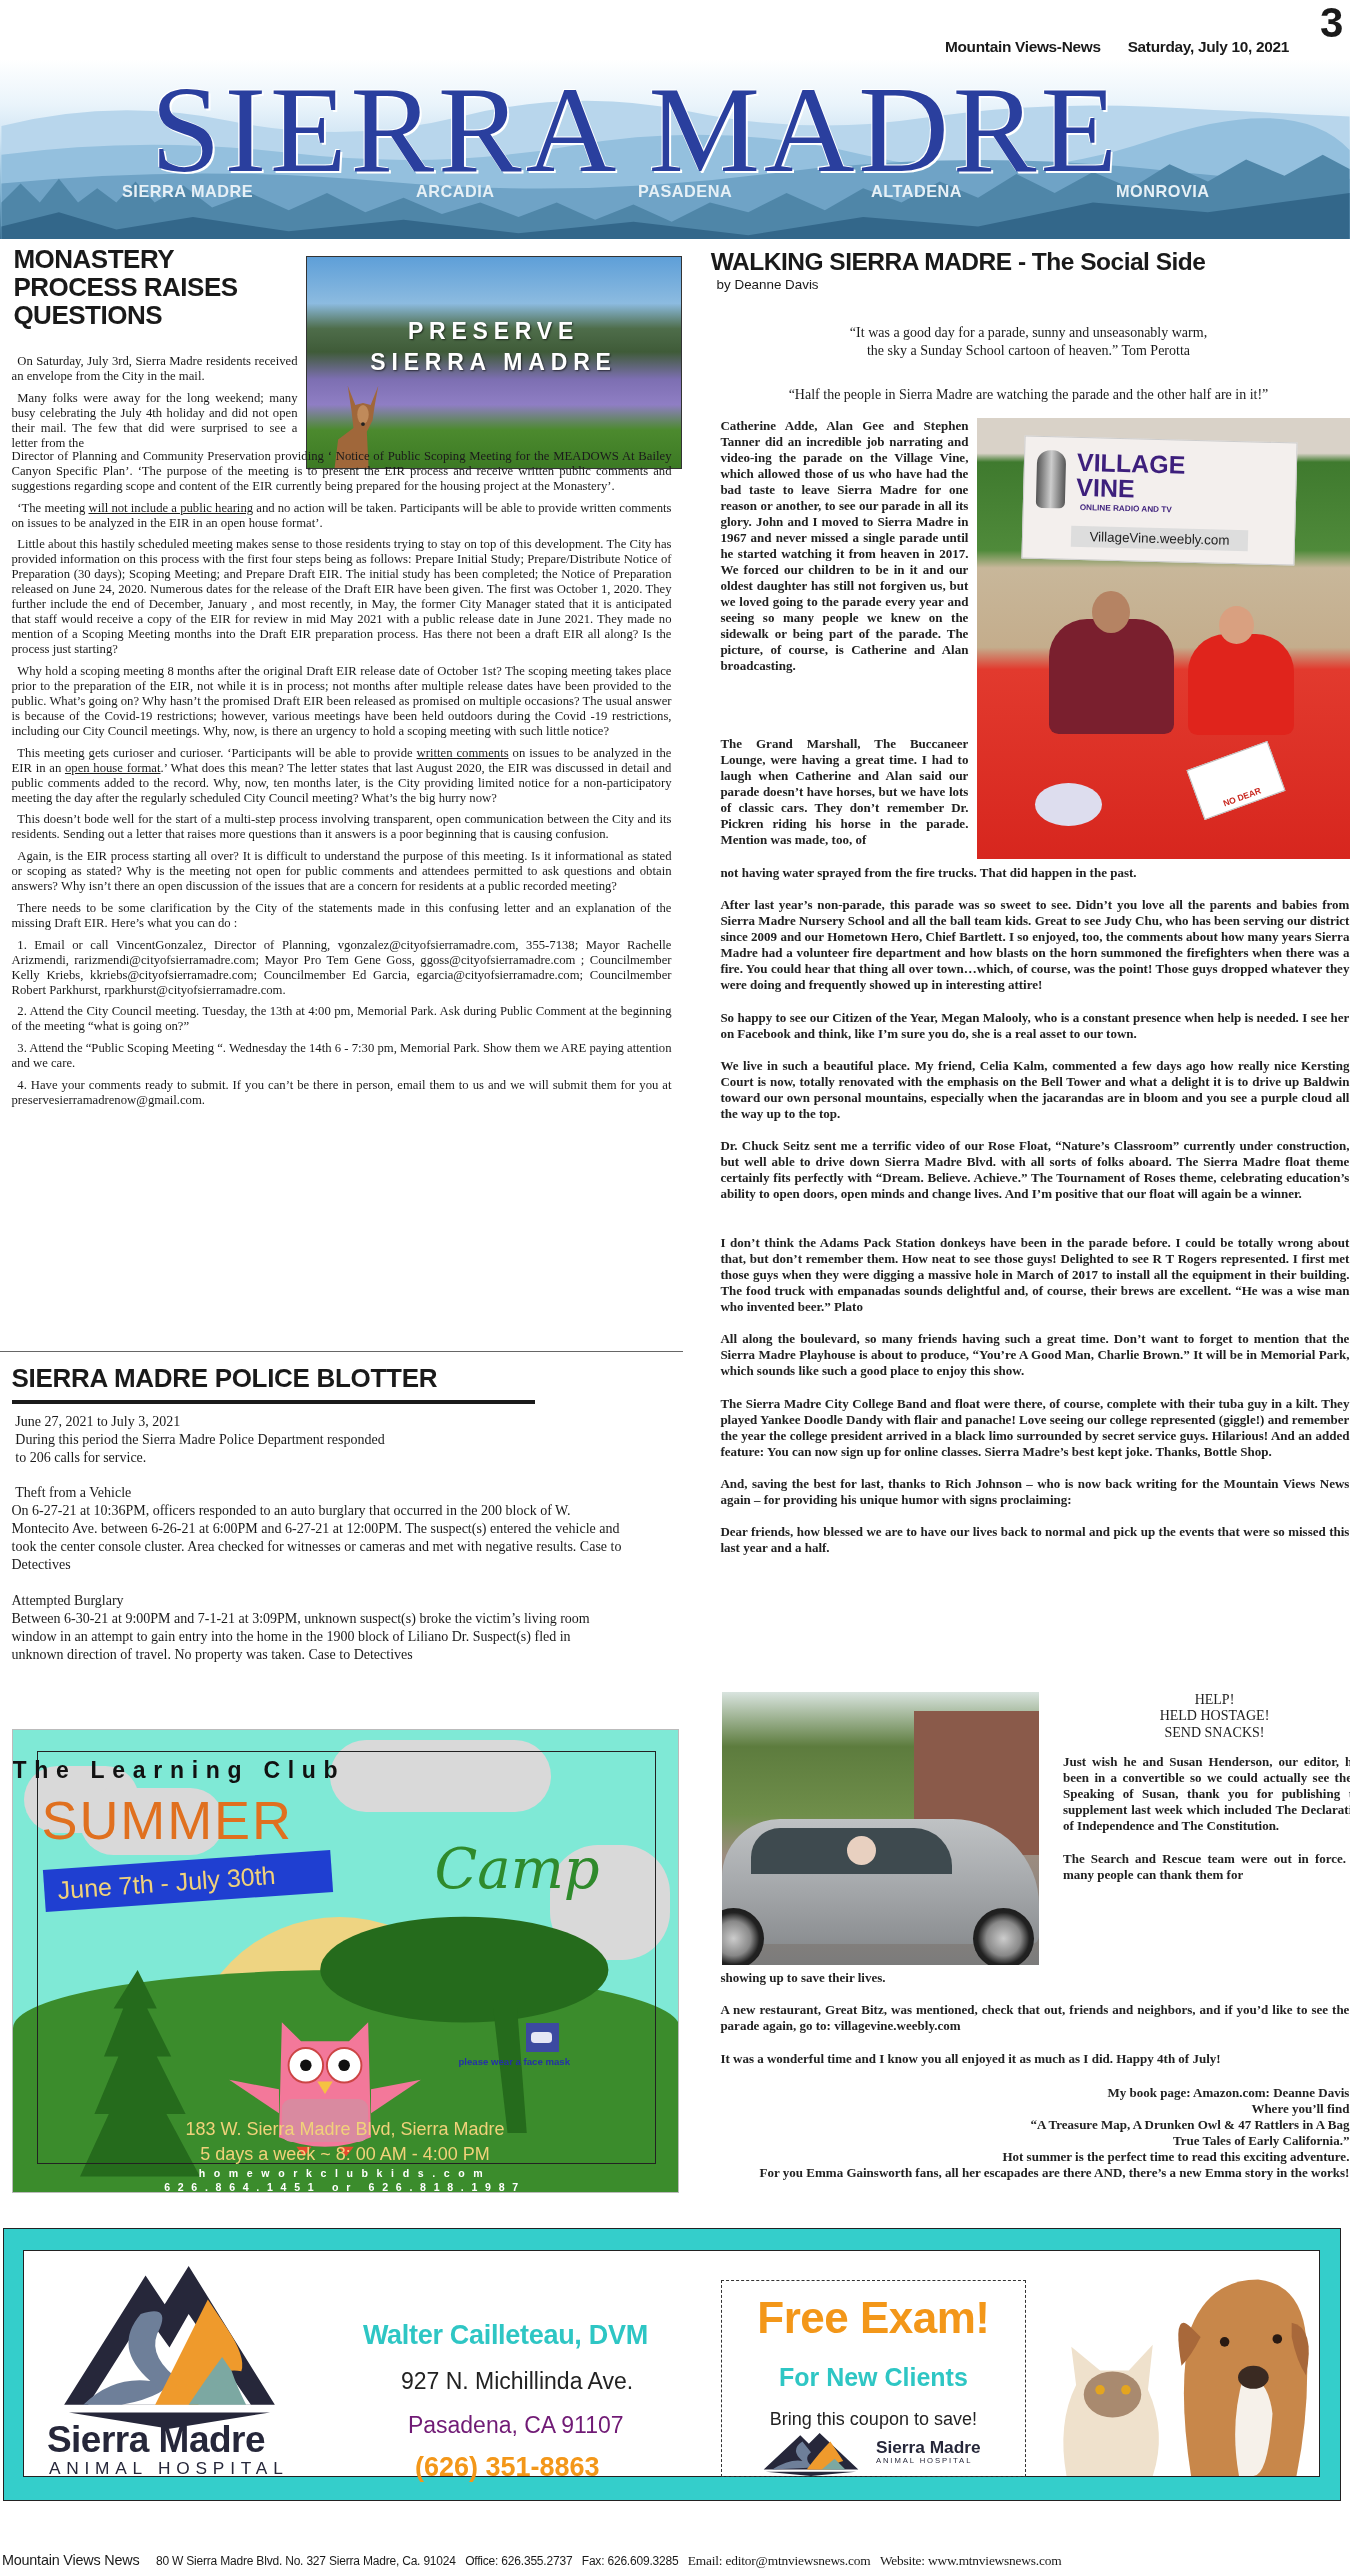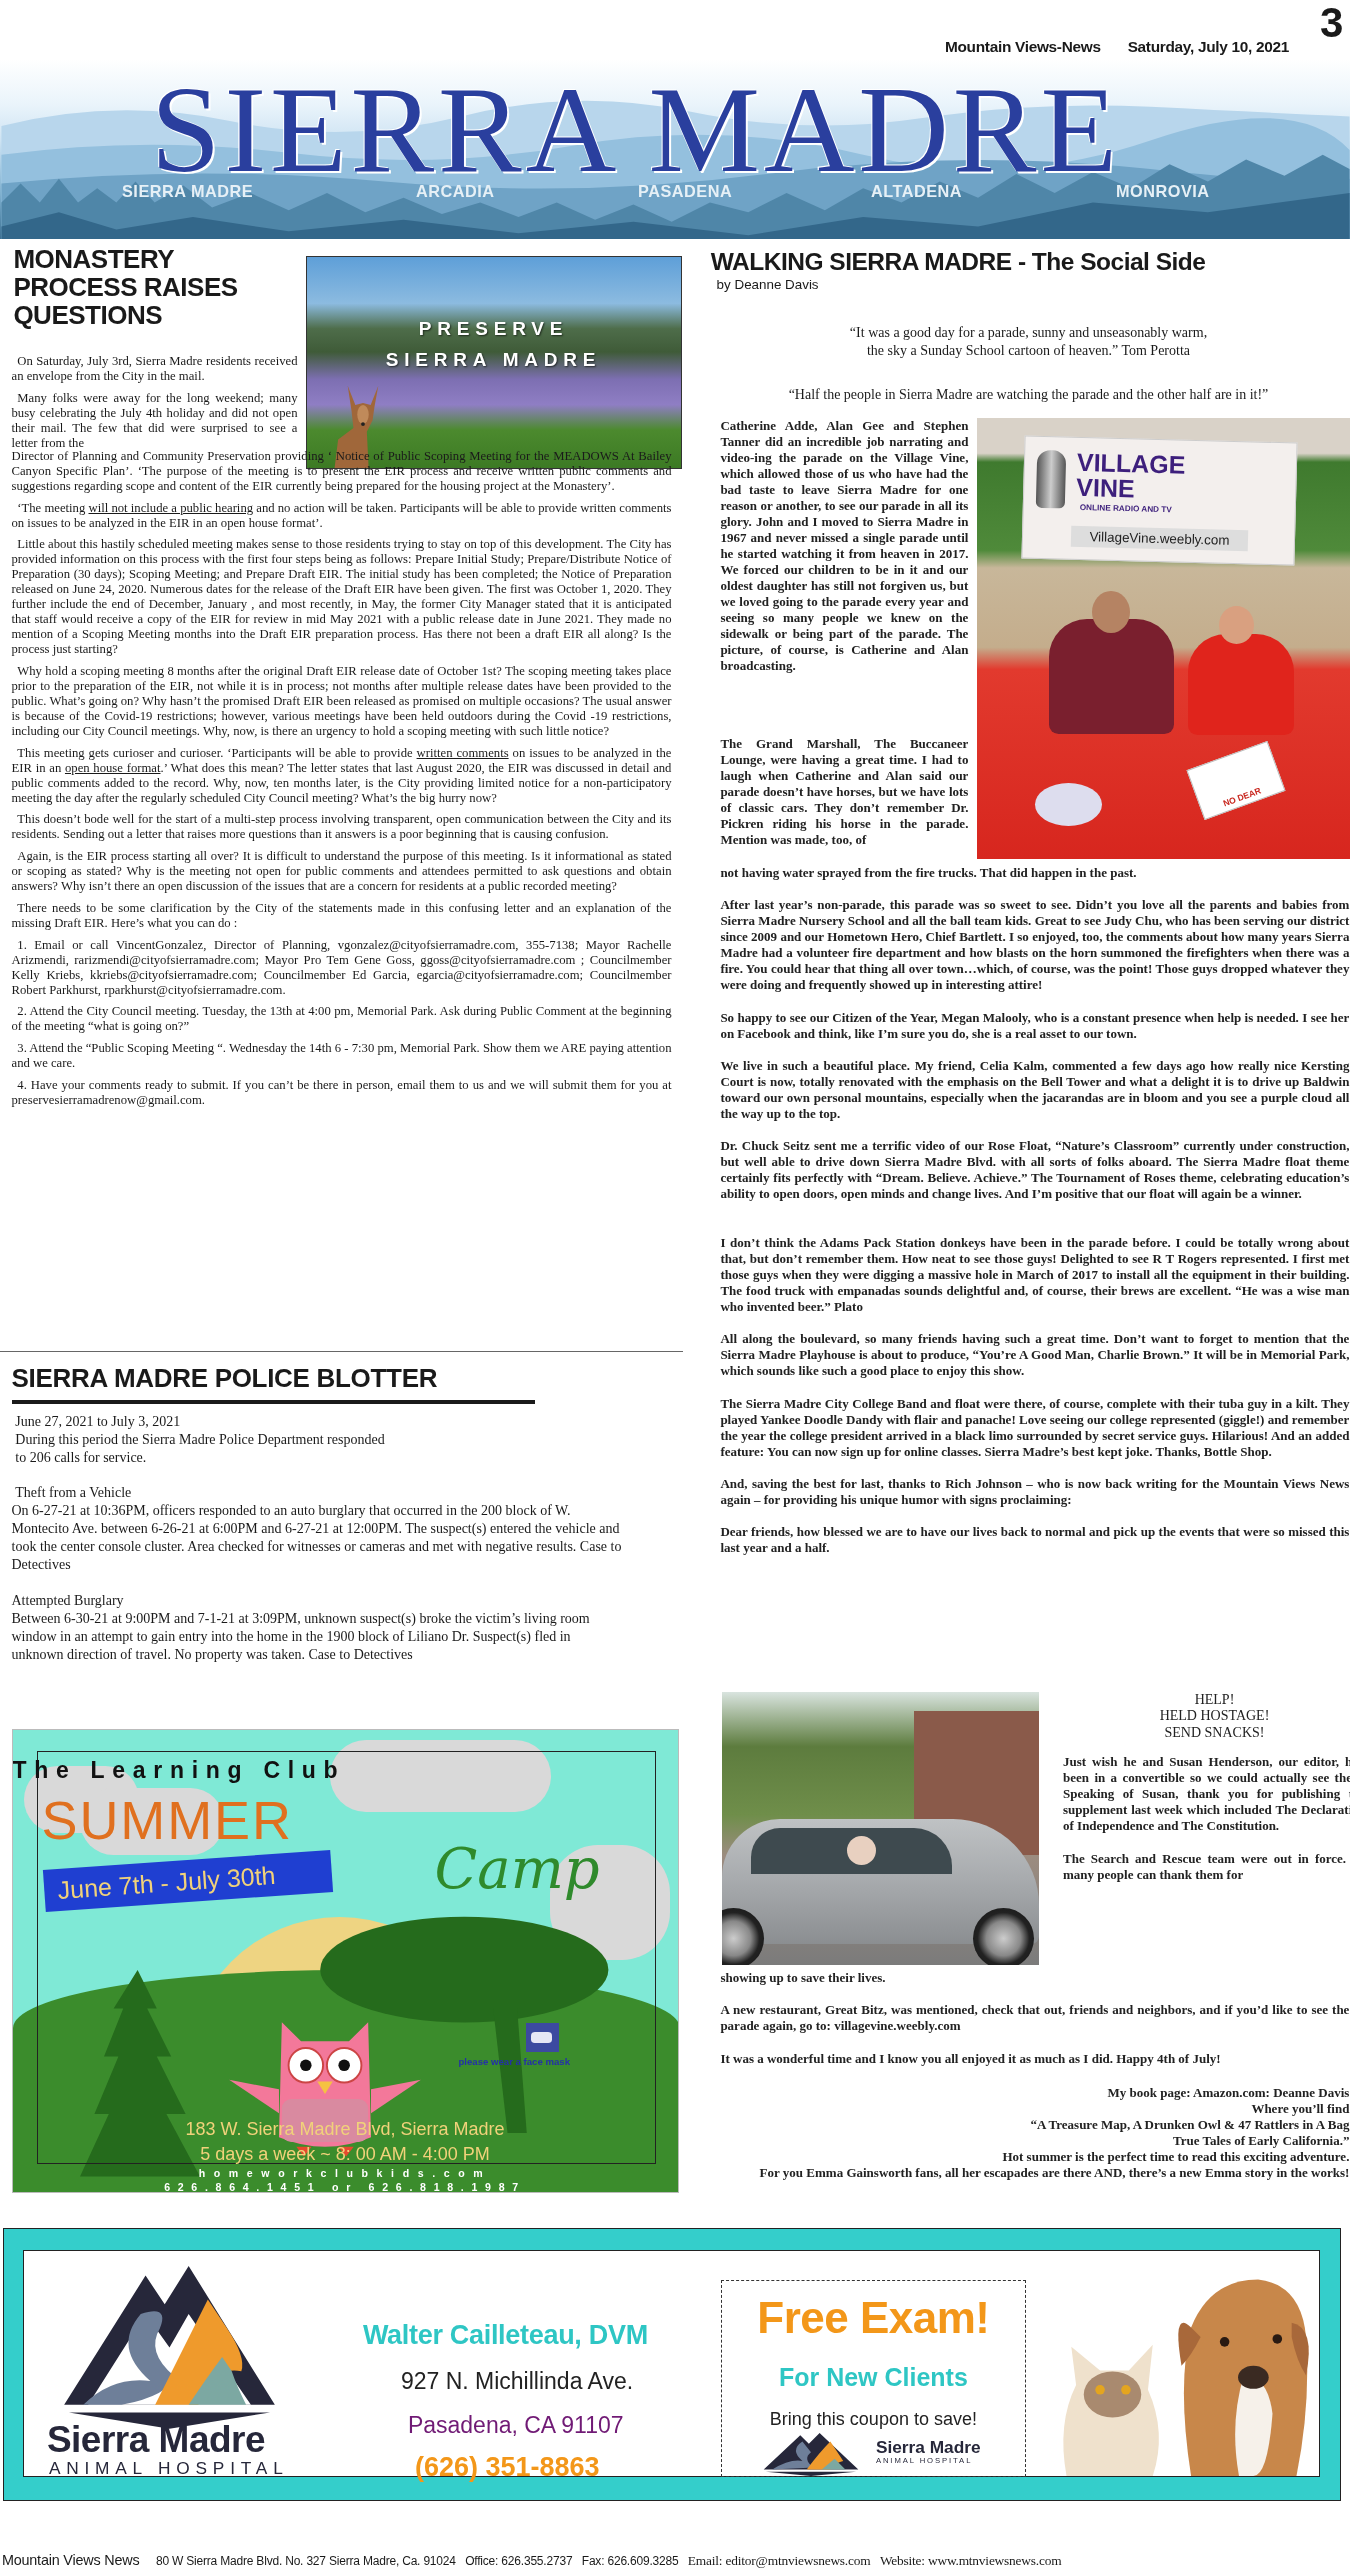--- a/index.html
+++ b/index.html
@@ -17,21 +17,21 @@
     letter-spacing: 3.8px; transform: scaleX(1.02); text-shadow: 1.9px 1.9px 0 #fff, -1px -1px 0 #fff; white-space: nowrap; }
   .banner-cities { position: absolute; left: 0; top: 123px; width: 1351px; height: 23px; font-family: "Liberation Sans", sans-serif; font-weight: bold; font-size: 16.3px; color: #e6f0f6; letter-spacing: 0.5px; }
   .banner-cities span { position: absolute; top: 0; }
 
   
   .left-col { position: absolute; left: 11.5px; top: 245px; width: 672px; }
   .art-title { font-family: "Liberation Sans", sans-serif; font-weight: bold; font-size: 26px; line-height: 28px; letter-spacing: -0.5px; text-transform: uppercase; }
   .mon-title { position: absolute; left: 1.9px; top: 0; width: 269px; }
   .mon-photo { position: absolute; left: 294px; top: 10.6px; width: 376px; height: 213px; overflow: hidden;
     background: linear-gradient(180deg, #5e9fd8 0%, #8cbbe0 22%, #4e6d4a 34%, #3f5b38 45%, #7d6fb2 58%, #8f7ec4 70%, #4c8a2e 82%, #3c7a24 100%); border: 1px solid #333; }
-  .photo-caption { position: absolute; left: 0; width: 100%; text-align: center; font-family: "Liberation Sans", sans-serif; font-weight: bold; color: #fff; letter-spacing: 5.8px; font-size: 19px; text-shadow: 1px 1px 1.9px rgba(0,0,0,0.6); }
+  .photo-caption { position: absolute; left: 0; width: 100%; text-align: center; font-family: "Liberation Sans", sans-serif; font-weight: bold; color: #fff; letter-spacing: 5.8px; font-size: 23px; text-shadow: 1px 1px 1.9px rgba(0,0,0,0.6); }
   .deer { position: absolute; left: 27px; top: 125px; width: 58px; height: 88px; }
   .body-text { font-family: "Liberation Serif", serif; font-size: 12.7px; line-height: 15px; text-align: justify; }
   .body-text p { text-indent: 5.8px; margin-bottom: 6.7px; }
   .mon-intro { position: absolute; left: 0; top: 109px; width: 286px; }
   .mon-body { position: absolute; left: 0; top: 204px; width: 660px; }
   .u { text-decoration: underline; }
 
   .divider-thin { position: absolute; left: 0; top: 1351px; width: 683px; height: 1px; background: #666; }
   .blotter-title { position: absolute; left: 11.5px; top: 1363px; font-family: "Liberation Sans", sans-serif; font-weight: bold; font-size: 26px; letter-spacing: -0.3px; }
   .blotter-rule { position: absolute; left: 11.5px; top: 1400px; width: 523px; height: 3.8px; background: #1a1a1a; }

